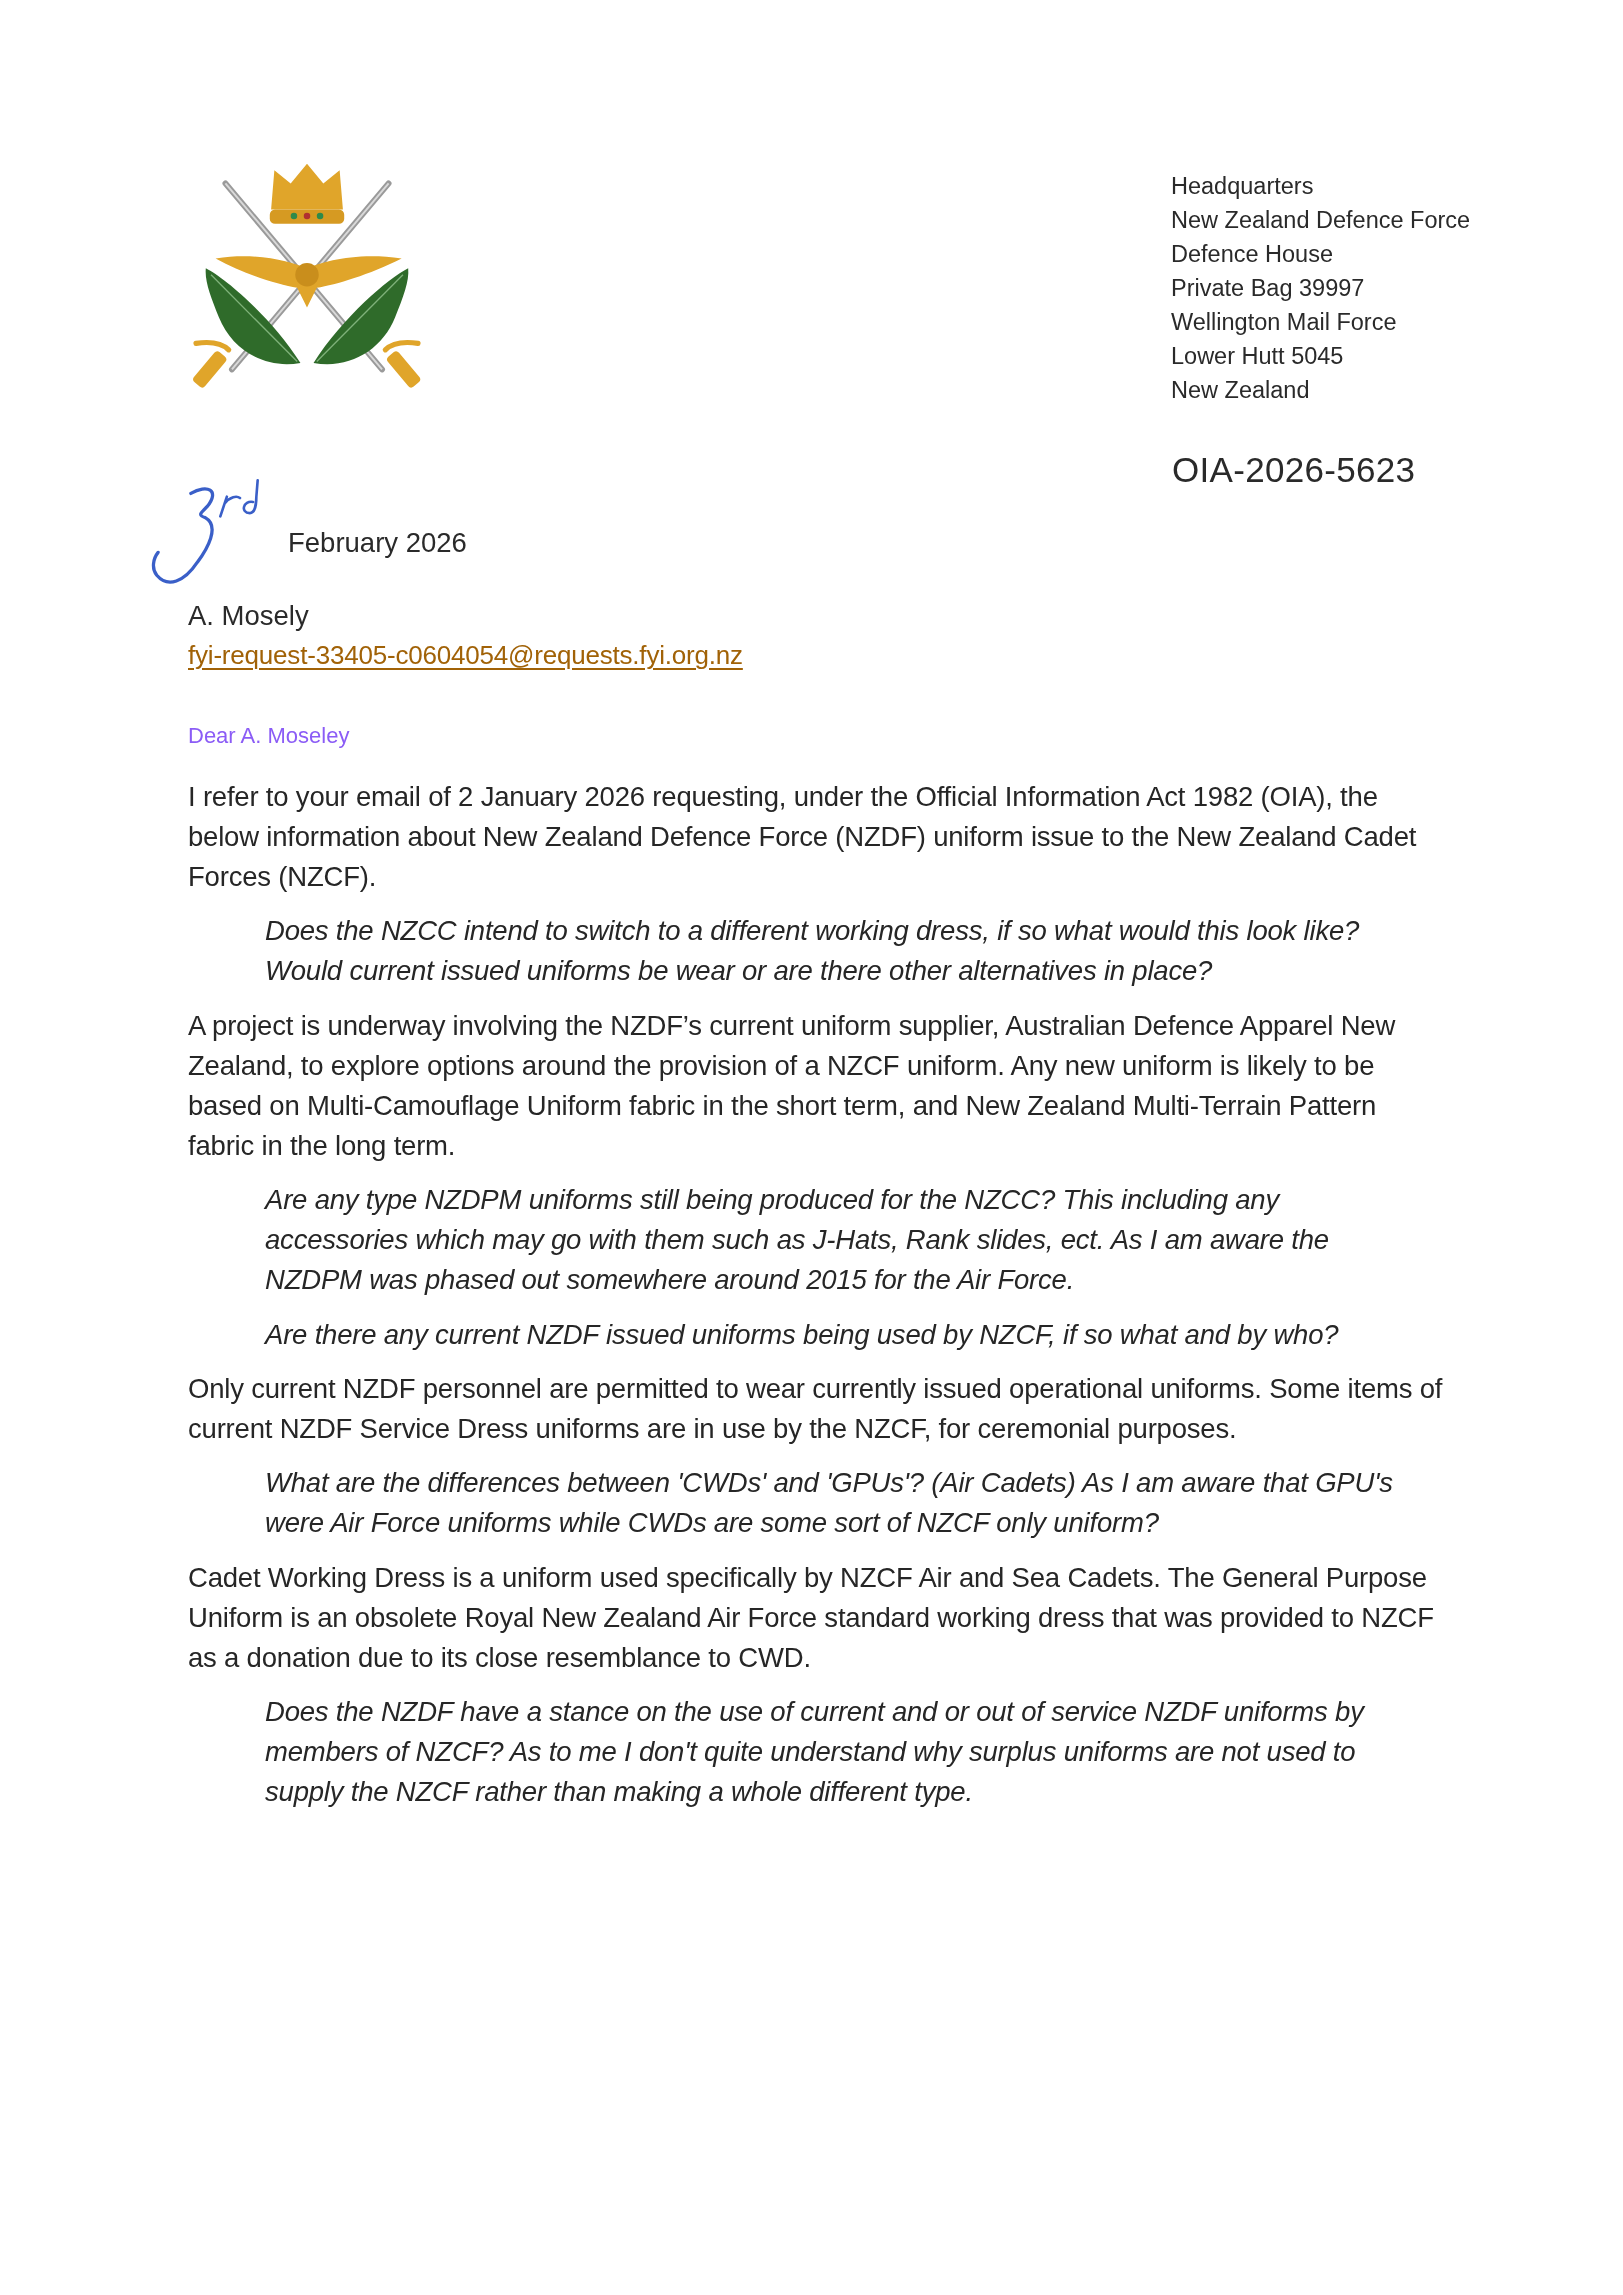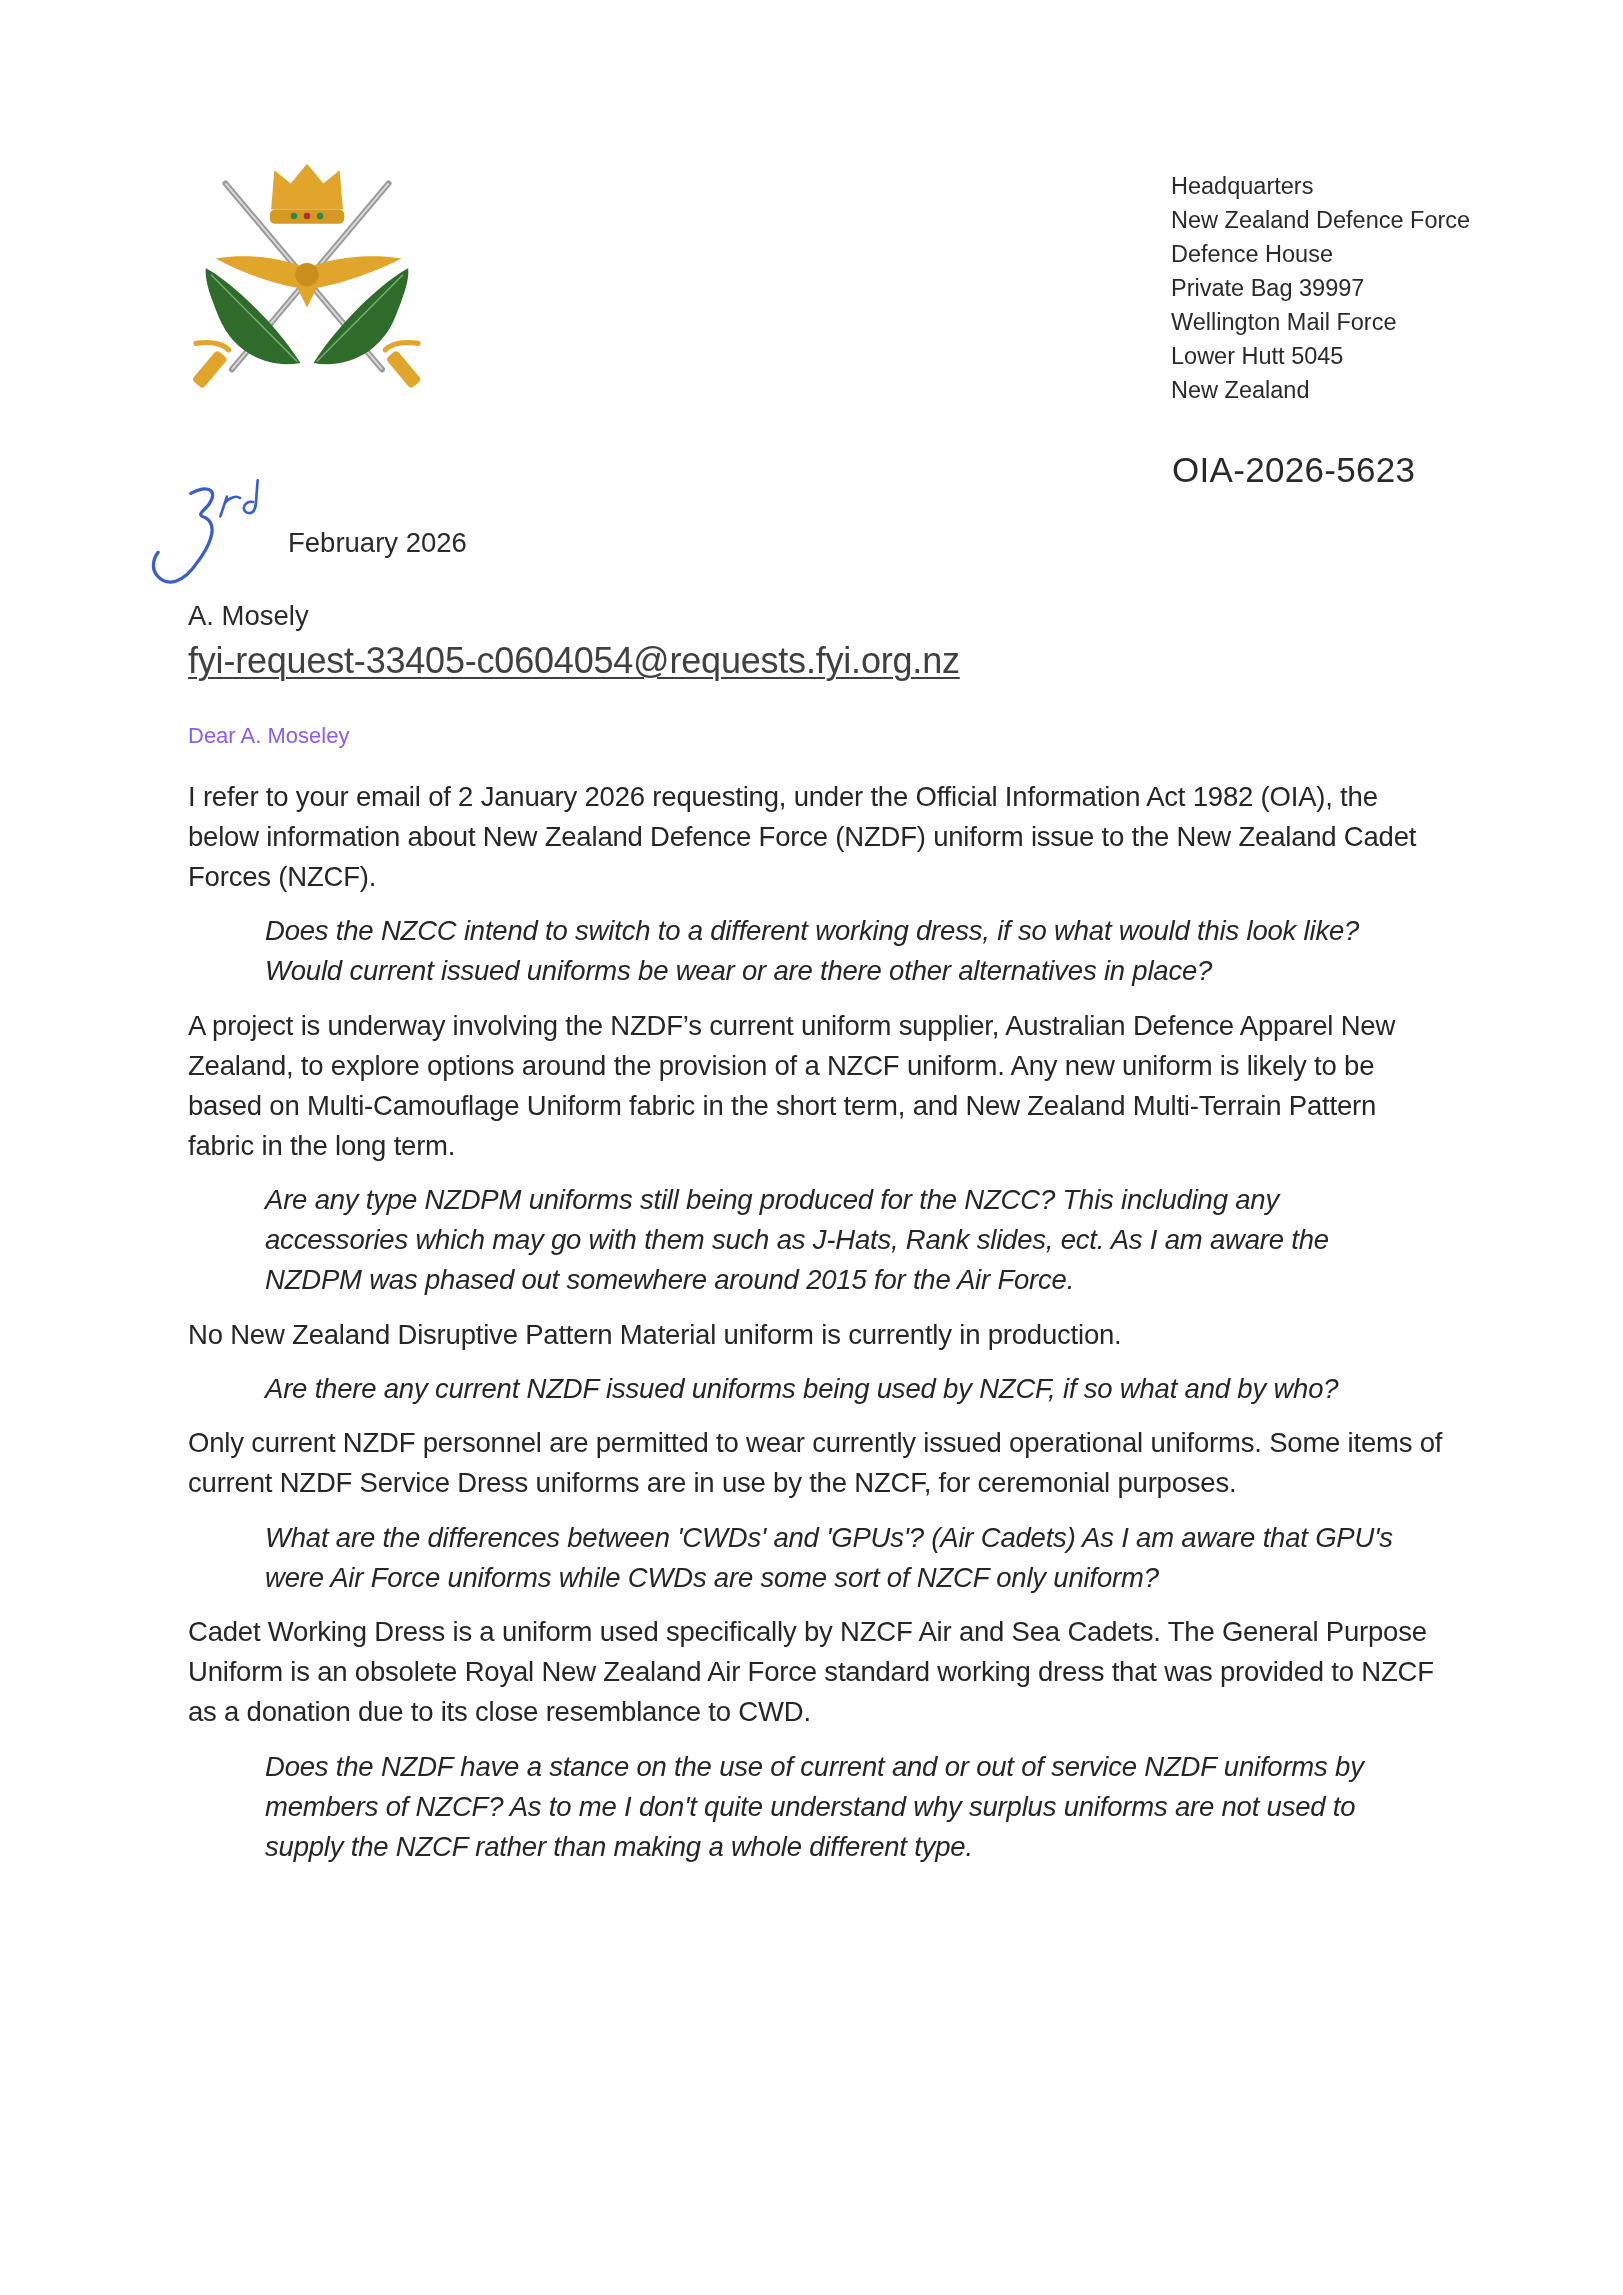--- a/index.html
+++ b/index.html
@@ -24,21 +24,21 @@
   .date {
     position: absolute; left: 288px; top: 527px;
     font-size: 27.5px; color: #2a2a2a;
   }
   .recipient {
     position: absolute; left: 188px; top: 600px;
     font-size: 27.5px; color: #2a2a2a;
   }
   .email {
     position: absolute; left: 188px; top: 640px;
-    font-size: 36px; color: #404040; text-decoration: underline;
+    font-size: 26px; color: #a16207; text-decoration: underline;
     text-decoration-thickness: 2px; text-underline-offset: 3.9px;
     letter-spacing: -0.2px;
   }
   .salutation {
     position: absolute; left: 188px; top: 723px;
     font-size: 22px; color: #8b5cf6;
   }
   .body-text {
     position: absolute; left: 188px; top: 777px; width: 1256px;
     font-size: 27.5px; line-height: 40px; color: #262626;
@@ -102,20 +102,19 @@
 <div class="recipient">A. Mosely</div>
 <div class="email">fyi-request-33405-c0604054@requests.fyi.org.nz</div>
 
 <div class="salutation">Dear A. Moseley</div>
 
 <div class="body-text">
   <p class="para">I refer to your email of 2 January 2026 requesting, under the Official Information Act 1982 (OIA), the below information about New Zealand Defence Force (NZDF) uniform issue to the New Zealand Cadet Forces (NZCF).</p>
   <p class="question">Does the NZCC intend to switch to a different working dress, if so what would this look like? Would current issued uniforms be wear or are there other alternatives in place?</p>
   <p class="para">A project is underway involving the NZDF’s current uniform supplier, Australian Defence Apparel New Zealand, to explore options around the provision of a NZCF uniform. Any new uniform is likely to be based on Multi-Camouflage Uniform fabric in the short term, and New Zealand Multi-Terrain Pattern fabric in the long term.</p>
   <p class="question">Are any type NZDPM uniforms still being produced for the NZCC? This including any accessories which may go with them such as J-Hats, Rank slides, ect. As I am aware the NZDPM was phased out somewhere around 2015 for the Air Force.</p>
-  <p class="para">No New Zealand Disruptive Pattern Material uniform is currently in production.</p>
   <p class="question">Are there any current NZDF issued uniforms being used by NZCF, if so what and by who?</p>
   <p class="para">Only current NZDF personnel are permitted to wear currently issued operational uniforms. Some items of current NZDF Service Dress uniforms are in use by the NZCF, for ceremonial purposes.</p>
   <p class="question">What are the differences between 'CWDs' and 'GPUs'? (Air Cadets) As I am aware that GPU's were Air Force uniforms while CWDs are some sort of NZCF only uniform?</p>
   <p class="para">Cadet Working Dress is a uniform used specifically by NZCF Air and Sea Cadets. The General Purpose Uniform is an obsolete Royal New Zealand Air Force standard working dress that was provided to NZCF as a donation due to its close resemblance to CWD.</p>
   <p class="question">Does the NZDF have a stance on the use of current and or out of service NZDF uniforms by members of NZCF? As to me I don't quite understand why surplus uniforms are not used to supply the NZCF rather than making a whole different type.</p>
 </div>
 
 
 </body></html>

